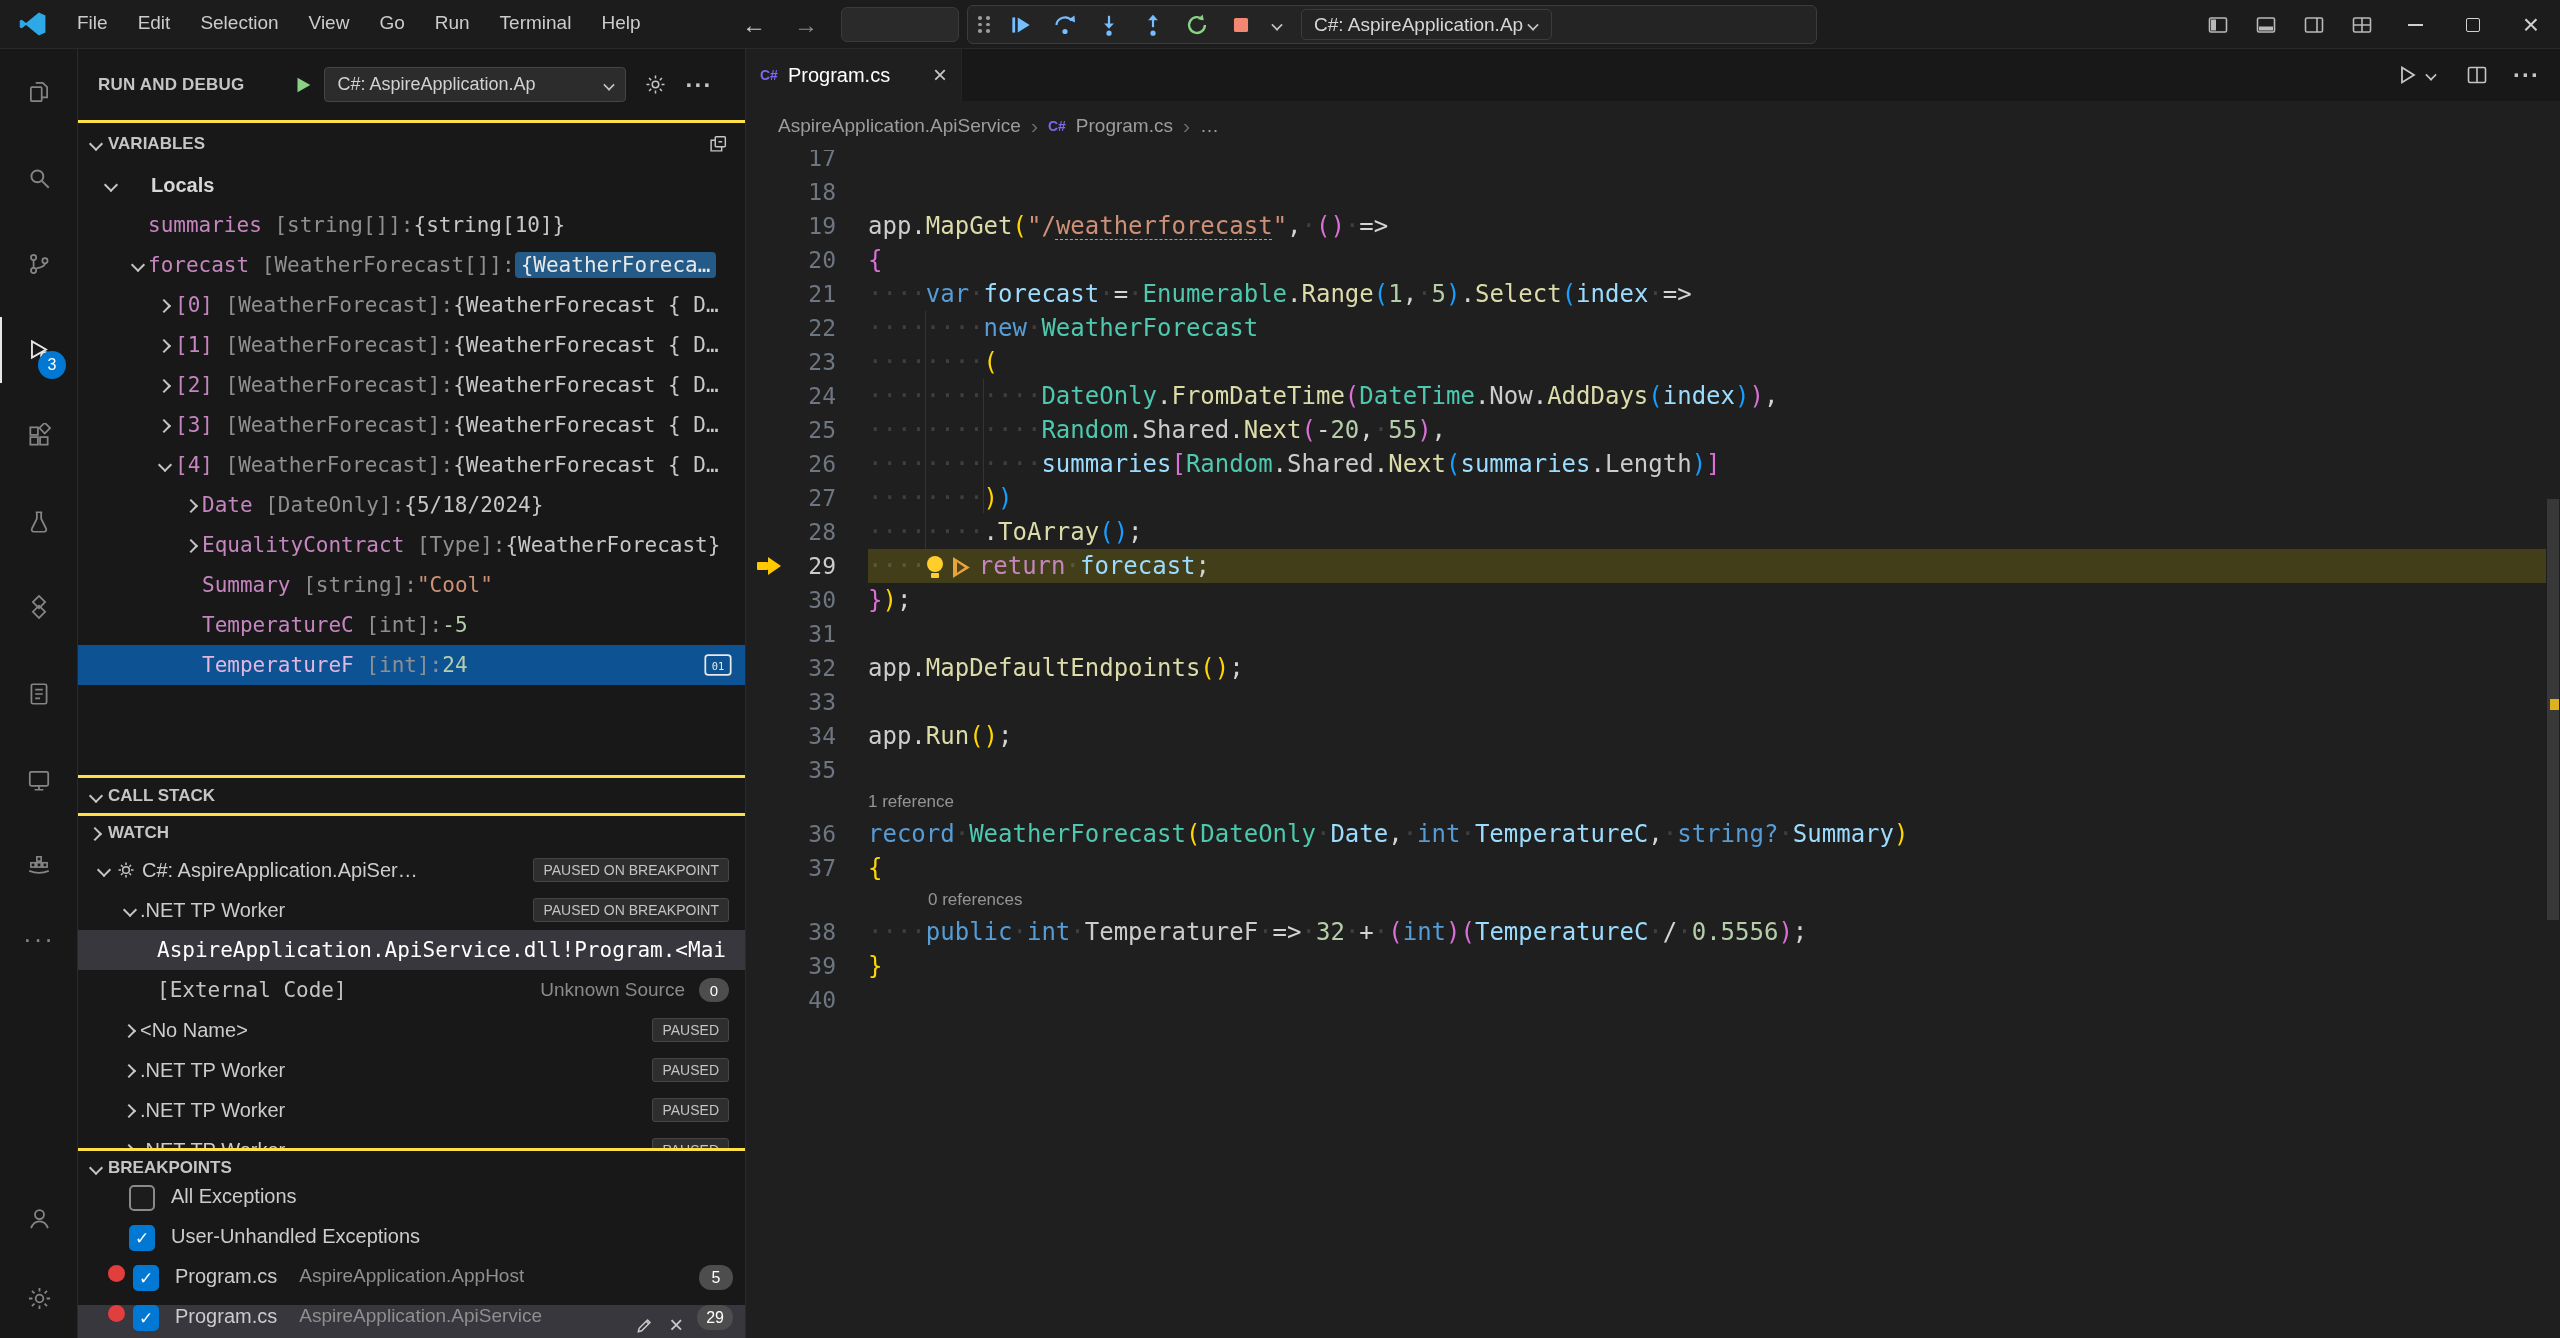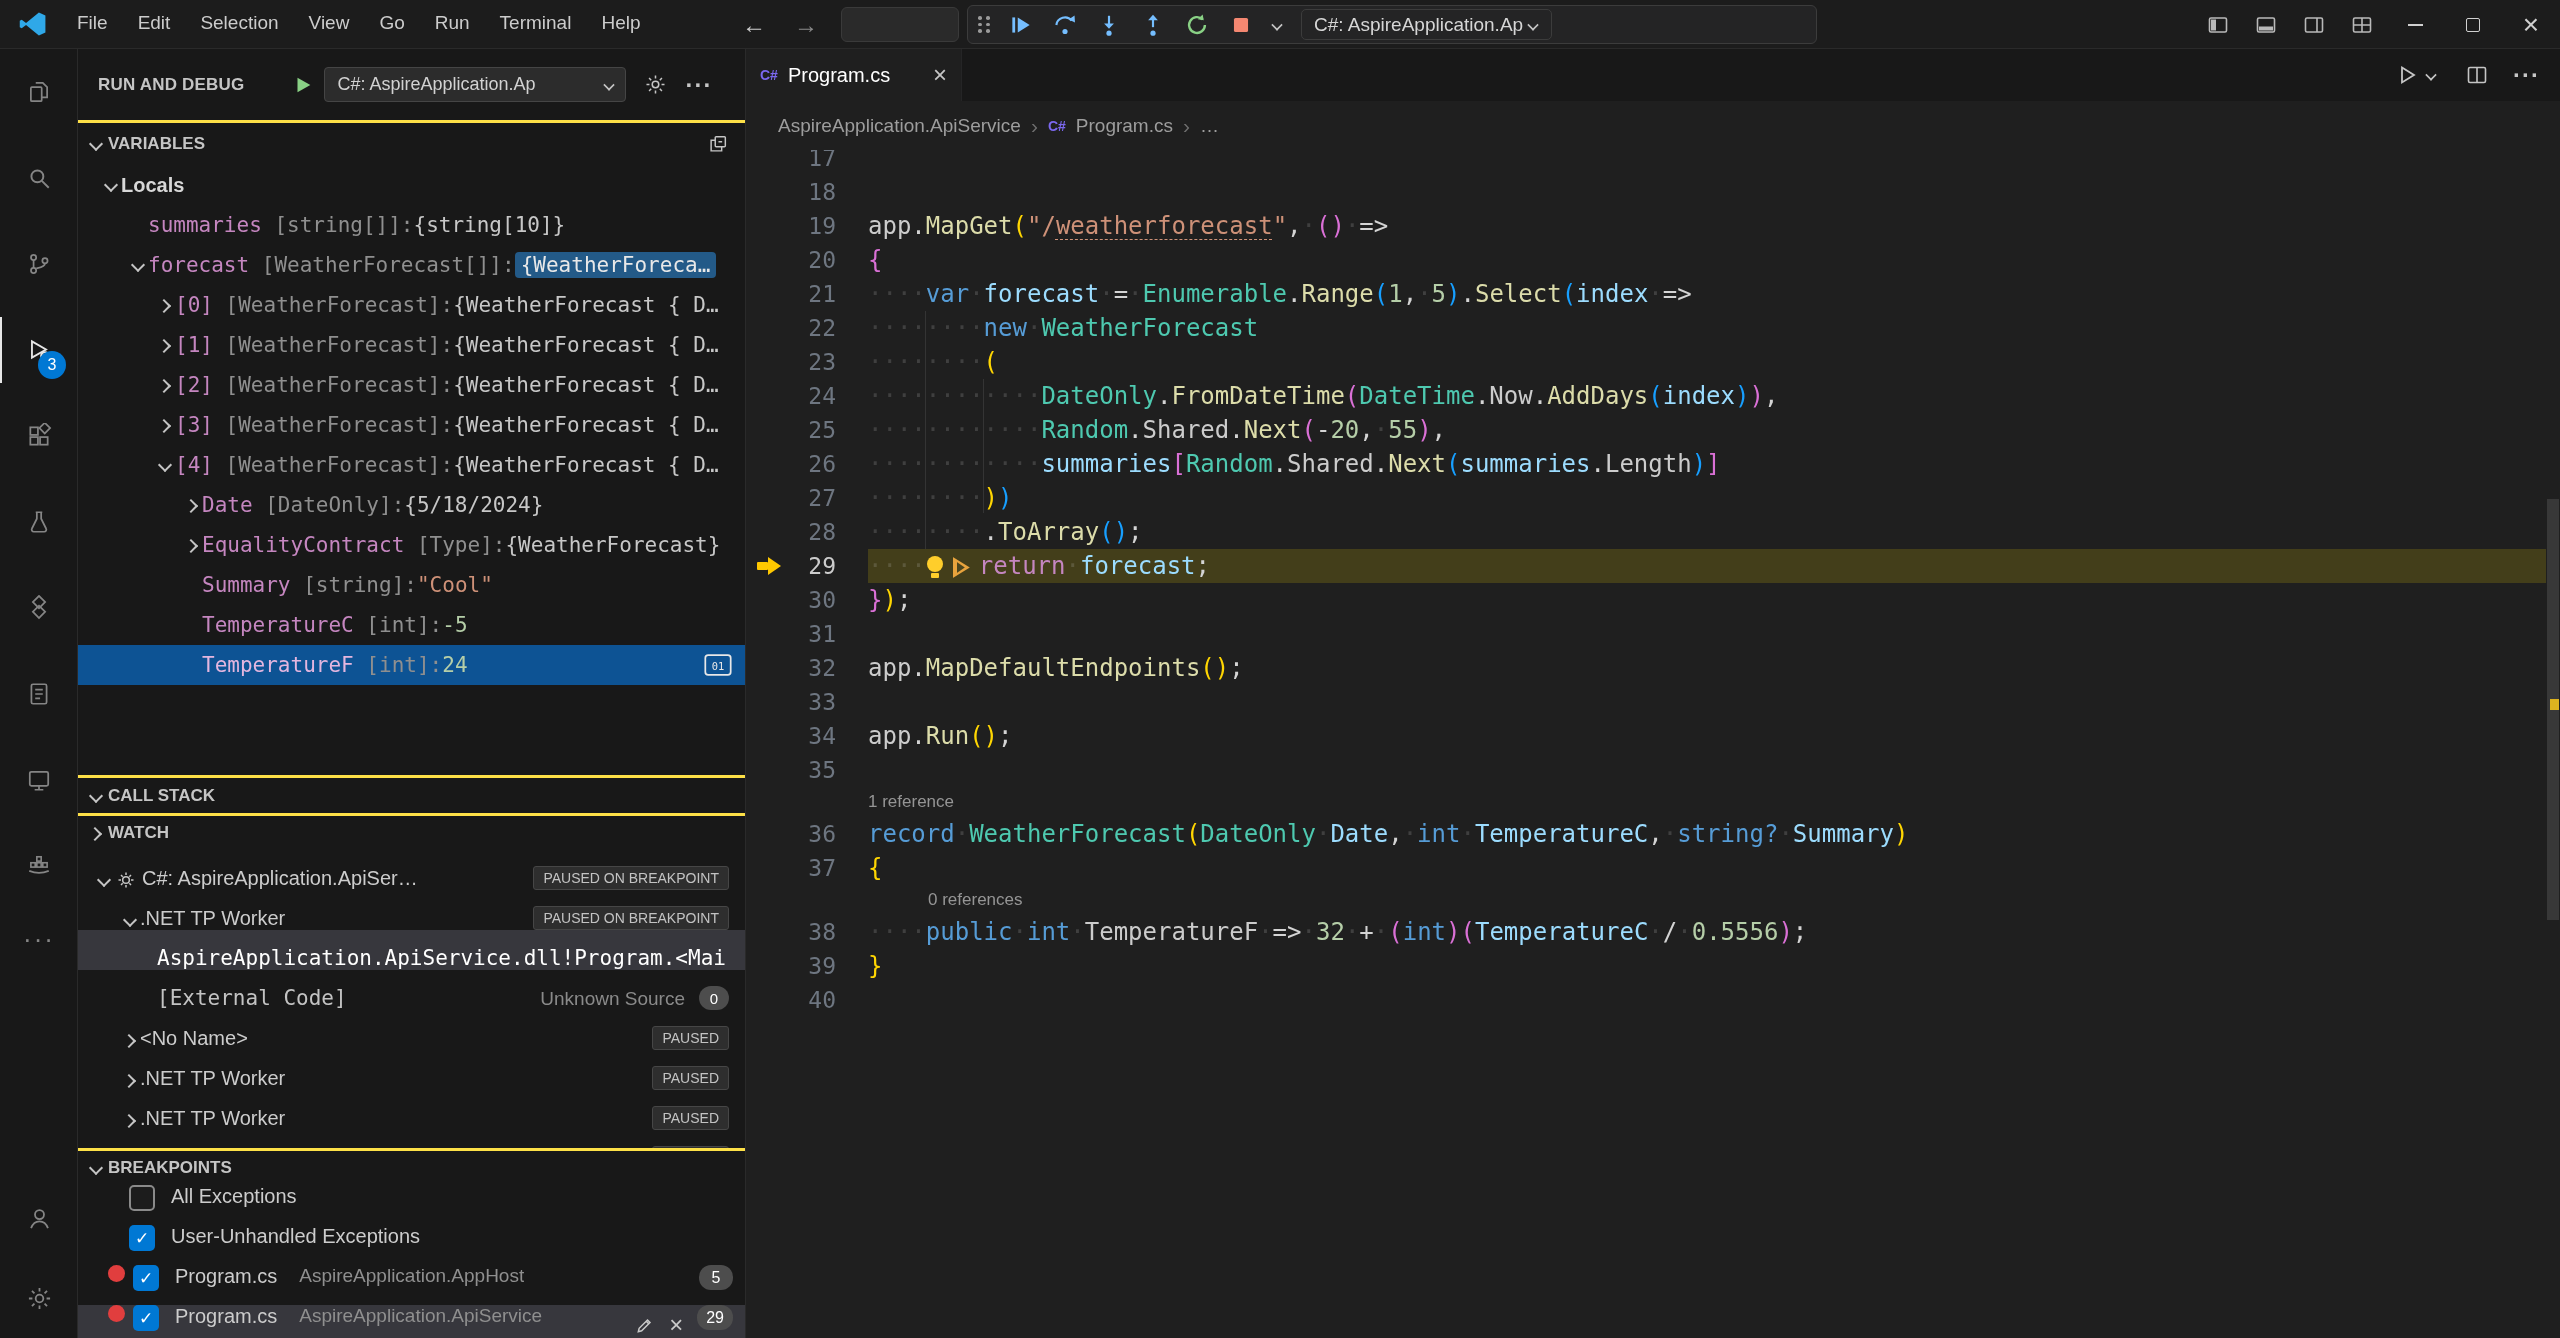--- a/index.html
+++ b/index.html
@@ -72,21 +72,21 @@
   .scope-name{font-family:"Liberation Sans",sans-serif;font-size:20px;font-weight:700;color:#d7d7d7}
   .vname{color:#c586c0}
   .tree-row.selected .vname{color:#e3b6df}
   .vtype{color:#8f8f8f}
   .vval{color:#c7c7c7}
   .vval.str{color:#ce9178}
   .vval.num{color:#b5cea8}
   .vval.vhl{background:#235a88;border-radius:4px;padding:1px 6px;color:#e8e8e8}
   .row-action{margin-left:auto;margin-right:12px;color:#e8e8e8;flex:none}
 
-  .cs-row{height:40px;display:flex;align-items:flex-end;padding-right:16px;font-size:20px;color:#cccccc;
+  .cs-row{height:40px;display:flex;align-items:center;padding-right:16px;font-size:20px;color:#cccccc;
     white-space:nowrap;overflow:hidden}
   .cs-session{padding-left:16px}
   .cs-thread{padding-left:42px}
   .cs-frame{padding-left:79px;font-family:"DejaVu Sans Mono",monospace;font-size:21px}
   .cs-frame.selected{background:#37373d;color:#fff}
   .cs-external{padding-left:79px;font-family:"DejaVu Sans Mono",monospace;font-size:21px;color:#c3c3c3}
   .cs-label{overflow:hidden;text-overflow:clip}
   .cs-badge{margin-left:auto;background:#2e2e2e;border:1px solid #464646;border-radius:3px;
     font-size:14px;padding:3px 9px;color:#c3c3c3;flex:none;font-family:"Liberation Sans",sans-serif}
   .src-label{margin-left:auto;font-family:"Liberation Sans",sans-serif;font-size:19px;color:#8a8a8a}
@@ -384,21 +384,21 @@
       <span class="chev"></span>
       <span class="ph-label">VARIABLES</span>
       <span class="pane-actions">
         <svg width="22" height="22" viewBox="0 0 24 24" fill="none" stroke="currentColor" stroke-width="1.6">
             <rect x="9" y="4" width="11" height="11" rx="1"></rect>
             <path d="M9 8H4.5v11.5H16V15M12.5 9.5h4"></path>
           </svg>
         </span>
     </div>
     <div class="rows" style="height:520px">
-        <div class="tree-row" style="padding-left: 23px;"><span class="chev "></span><span class="scope-name">Locals</span></div>
+        <div class="tree-row" style="padding-left: 23px; gap: 30px;"><span class="chev "></span><span class="scope-name">Locals</span></div>
         <div class="tree-row" style="padding-left: 50px;"><span class="chev none"></span><span class="vname">summaries</span><span class="vtype"> [string[]]:</span> <span class="vval obj">{string[10]}</span></div>
         <div class="tree-row" style="padding-left: 50px;"><span class="chev "></span><span class="vname">forecast</span><span class="vtype"> [WeatherForecast[]]:</span> <span class="vval obj vhl">{WeatherForeca…</span></div>
         <div class="tree-row" style="padding-left: 77px;"><span class="chev right"></span><span class="vname">[0]</span><span class="vtype"> [WeatherForecast]:</span> <span class="vval obj">{WeatherForecast { D…</span></div>
         <div class="tree-row" style="padding-left: 77px;"><span class="chev right"></span><span class="vname">[1]</span><span class="vtype"> [WeatherForecast]:</span> <span class="vval obj">{WeatherForecast { D…</span></div>
         <div class="tree-row" style="padding-left: 77px;"><span class="chev right"></span><span class="vname">[2]</span><span class="vtype"> [WeatherForecast]:</span> <span class="vval obj">{WeatherForecast { D…</span></div>
         <div class="tree-row" style="padding-left: 77px;"><span class="chev right"></span><span class="vname">[3]</span><span class="vtype"> [WeatherForecast]:</span> <span class="vval obj">{WeatherForecast { D…</span></div>
         <div class="tree-row" style="padding-left: 77px;"><span class="chev "></span><span class="vname">[4]</span><span class="vtype"> [WeatherForecast]:</span> <span class="vval obj">{WeatherForecast { D…</span></div>
         <div class="tree-row" style="padding-left: 104px;"><span class="chev right"></span><span class="vname">Date</span><span class="vtype"> [DateOnly]:</span> <span class="vval obj">{5/18/2024}</span></div>
         <div class="tree-row" style="padding-left: 104px;"><span class="chev right"></span><span class="vname">EqualityContract</span><span class="vtype"> [Type]:</span> <span class="vval obj">{WeatherForecast}</span></div>
         <div class="tree-row" style="padding-left: 104px;"><span class="chev none"></span><span class="vname">Summary</span><span class="vtype"> [string]:</span> <span class="vval str">"Cool"</span></div>

